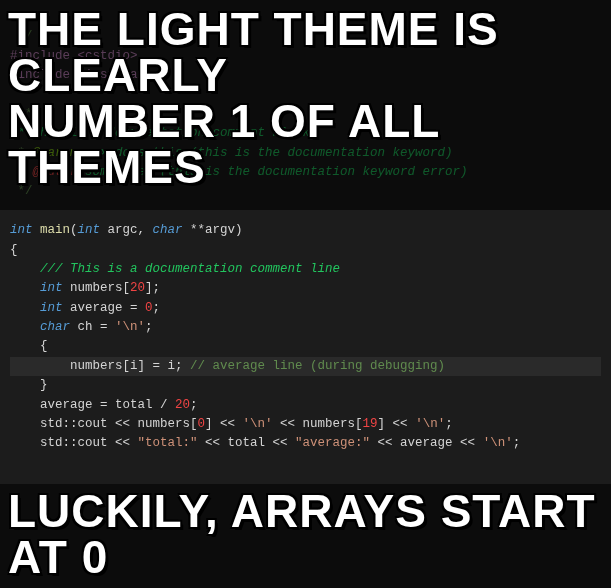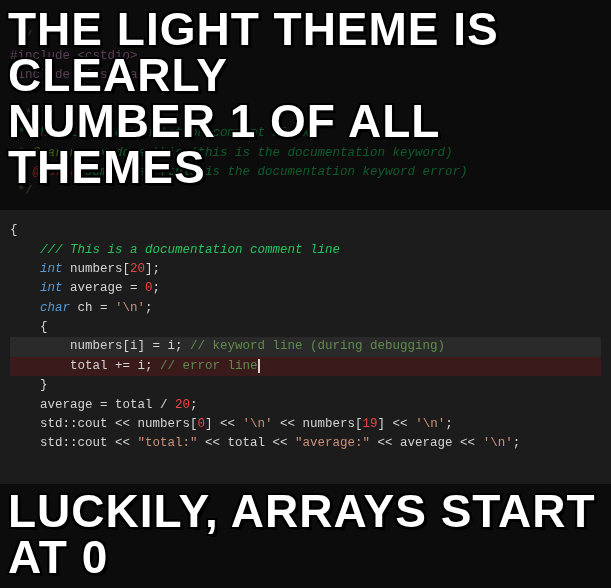--- a/index.html
+++ b/index.html
@@ -151,37 +151,37 @@
     <div class="code-line"><span class="c-doc-comment"> * <em>This is a documentation comment block</em></span></div>
 
     <div class="code-line"><span class="c-comment"> * </span><span class="c-doc-kw">@param</span><span class="c-doc-comment"><em> xxx does this (this is the documentation keyword)</em></span></div>
 
     <div class="code-line"><span class="c-comment"> * </span><span class="c-doc-kw-err">@authr</span><span class="c-doc-comment"><em> some user (this is the documentation keyword error)</em></span></div>
 
     <div class="code-line"><span class="c-comment"> */</span></div>
 
     <div class="code-line"><span class="c-default"> </span></div>
 
+    <div class="code-line"><span class="c-keyword">int</span><span class="c-default"> </span><span class="c-func">main</span><span class="c-default">(</span><span class="c-keyword">int</span><span class="c-default"> argc, </span><span class="c-keyword">char</span><span class="c-default"> **argv)</span></div>
 
     <div class="code-line"><span class="c-default">{</span></div>
 
     <div class="code-line"><span class="c-default">    </span><span class="c-doc-comment"><em>/// This is a documentation comment line</em></span></div>
 
     <div class="code-line"><span class="c-default">    </span><span class="c-keyword">int</span><span class="c-default"> numbers[</span><span class="c-number">20</span><span class="c-default">];</span></div>
 
     <div class="code-line"><span class="c-default">    </span><span class="c-keyword">int</span><span class="c-default"> average = </span><span class="c-number">0</span><span class="c-default">;</span></div>
 
     <div class="code-line"><span class="c-default">    </span><span class="c-keyword">char</span><span class="c-default"> ch = </span><span class="c-charlit">'\n'</span><span class="c-default">;</span></div>
 
 
     <div class="code-line"><span class="c-default">    {</span></div>
 
-    <div class="code-line line-active"><span class="c-default">        numbers[i] = i; </span><span class="c-comment">// keyword line (during debugging)</span></div>
-
-    <div class="code-line line-error"><span class="c-default">        total += i; </span><span class="c-comment">// error line</span><span class="cursor"></span></div>
+    <div class="code-line line-active"><span class="c-default">        numbers[i] = i; </span><span class="c-comment">// average line (during debugging)</span></div>
+
 
     <div class="code-line"><span class="c-default">    }</span></div>
 
     <div class="code-line"><span class="c-default">    average = total / </span><span class="c-number">20</span><span class="c-default">;</span></div>
 
     <div class="code-line"><span class="c-default">    std::cout &lt;&lt; numbers[</span><span class="c-number">0</span><span class="c-default">] &lt;&lt; </span><span class="c-charlit">'\n'</span><span class="c-default"> &lt;&lt; numbers[</span><span class="c-number">19</span><span class="c-default">] &lt;&lt; </span><span class="c-charlit">'\n'</span><span class="c-default">;</span></div>
 
     <div class="code-line"><span class="c-default">    std::cout &lt;&lt; </span><span class="c-string">"total:"</span><span class="c-default"> &lt;&lt; total &lt;&lt; </span><span class="c-string">"average:"</span><span class="c-default"> &lt;&lt; average &lt;&lt; </span><span class="c-charlit">'\n'</span><span class="c-default">;</span></div>
 
   </div>

